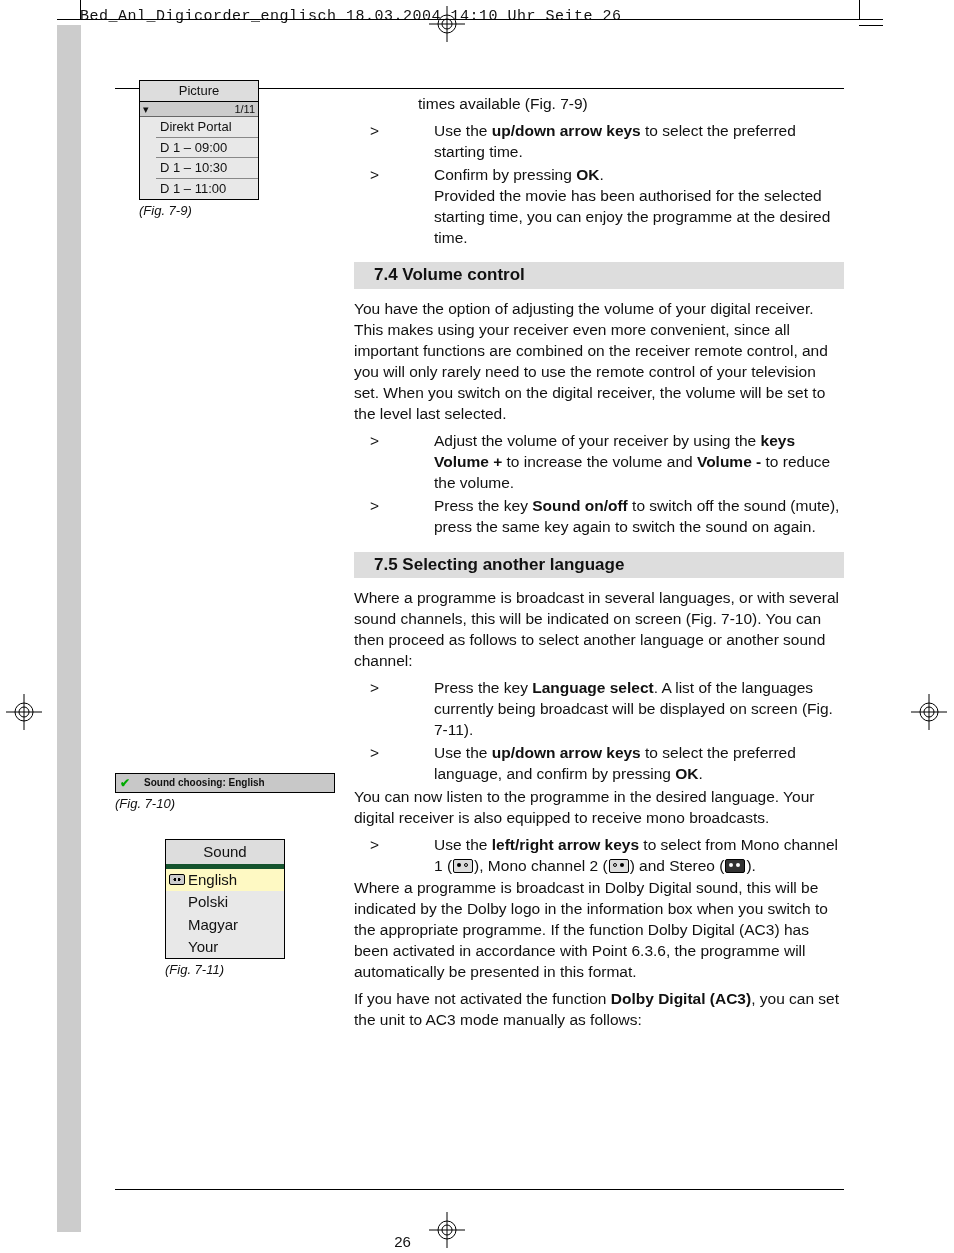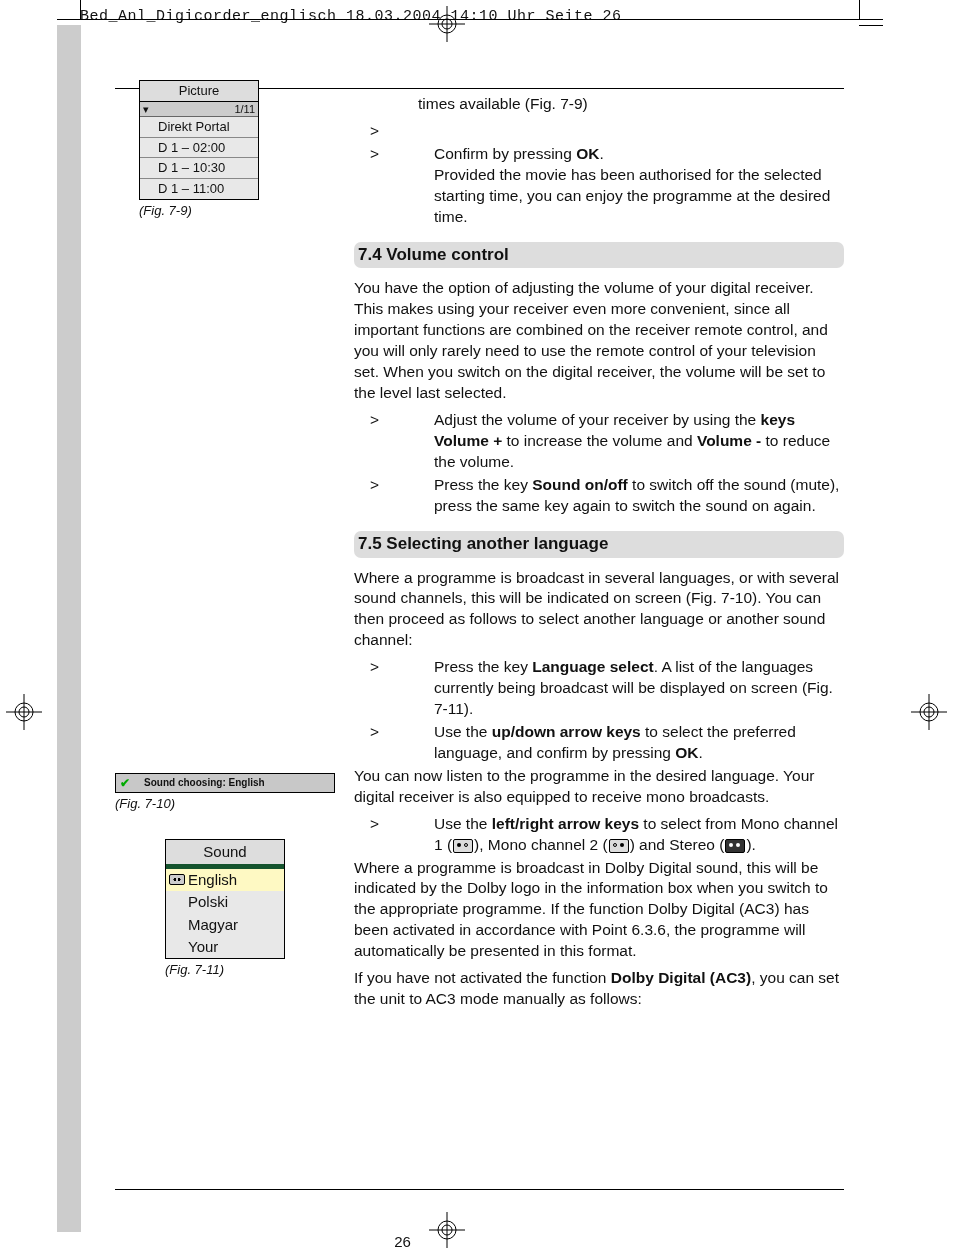--- a/index.html
+++ b/index.html
@@ -89,23 +89,24 @@
     padding: 1px 0;
     font-weight: normal;
   }
   .mini-table .sub {
     display:flex; justify-content:space-between; padding:0 3px;
     border-bottom:1px solid #666;
     font-size:11px;
     background:#ccc;
   }
   .mini-table .row {
-    padding: 1px 18px;
+    padding: 1px 4px;
     border-bottom: 1px solid #888;
     background:#e8e8e8;
+    margin-left:16px;
   }
   .mini-table .row:last-child { border-bottom:none; }
   .fig-caption {
     font-style: italic;
     font-size: 13px;
     margin-top: 2px;
     margin-left:24px;
   }
   .sound-banner {
     margin-top: 554px;
@@ -138,22 +139,21 @@
     content:""; position:absolute; left:3px; top:5px; width:14px; height:9px;
     border:1px solid #000; border-radius:2px;
     background:radial-gradient(circle at 35% 50%, #000 1.3px, transparent 1.6px),
                radial-gradient(circle at 65% 50%, #000 1.3px, transparent 1.6px), #ccc;
   }
   h3.section {
     background: #ddd;
     font-size: 17px;
     font-weight: bold;
     margin: 14px 0 10px 0;
-    padding: 2px 4px;
-    border-radius: 7px;
+    padding: 2px 20px;
   }
   .step {
     display: flex;
     margin: 0 0 2px 0;
   }
   .step .mk {
     width: 64px;
     flex: none;
     padding-left: 16px;
   }
@@ -231,21 +231,21 @@
   <div class="page-num">26</div>
 
   <div class="side-col">
     <div class="mini-table">
       <div class="hdr">Picture</div>
       <div class="sub">
         <span>▾</span>
         <span>1/11</span>
       </div>
       <div class="row">Direkt Portal</div>
-      <div class="row">D 1 – 02:00</div>
+      <div class="row">D 1 – 09:00</div>
       <div class="row">D 1 – 10:30</div>
       <div class="row">D 1 – 11:00</div>
     </div>
     <div class="fig-caption">(Fig. 7-9)</div>
 
     <div class="sound-banner">
       <span style="color:#0a0;font-weight:bold;font-size:12px;">✔</span>
       <span style="font-weight:bold;">Sound choosing: English</span>
     </div>
     <div class="fig-caption" style="margin-left:0">(Fig. 7-10)</div>
@@ -257,20 +257,21 @@
       <div class="row">Magyar</div>
       <div class="row">Your</div>
     </div>
     <div class="fig-caption" style="margin-left:50px">(Fig. 7-11)</div>
   </div>
 
   <div class="main-col">
     <p style="padding-left:64px">times available (Fig. 7-9)</p>
     <div class="step">
       <div class="mk">&gt;</div>
+      <div class="tx"><span>Use the </span><b>up/down arrow keys</b><span> to select the preferred starting time.</span></div>
     </div>
     <div class="step">
       <div class="mk">&gt;</div>
       <div class="tx"><span>Confirm by pressing </span><b>OK</b><span>.</span><br><span>Provided the movie has been authorised for the selected starting time, you can enjoy the programme at the desired time.</span></div>
     </div>
 
     <h3 class="section">7.4 Volume control</h3>
     <p>You have the option of adjusting the volume of your digital receiver. This makes using your receiver even more convenient, since all important functions are combined on the receiver remote control, and you will only rarely need to use the remote control of your television set. When you switch on the digital receiver, the volume will be set to the level last selected.</p>
     <div class="step">
       <div class="mk">&gt;</div>

